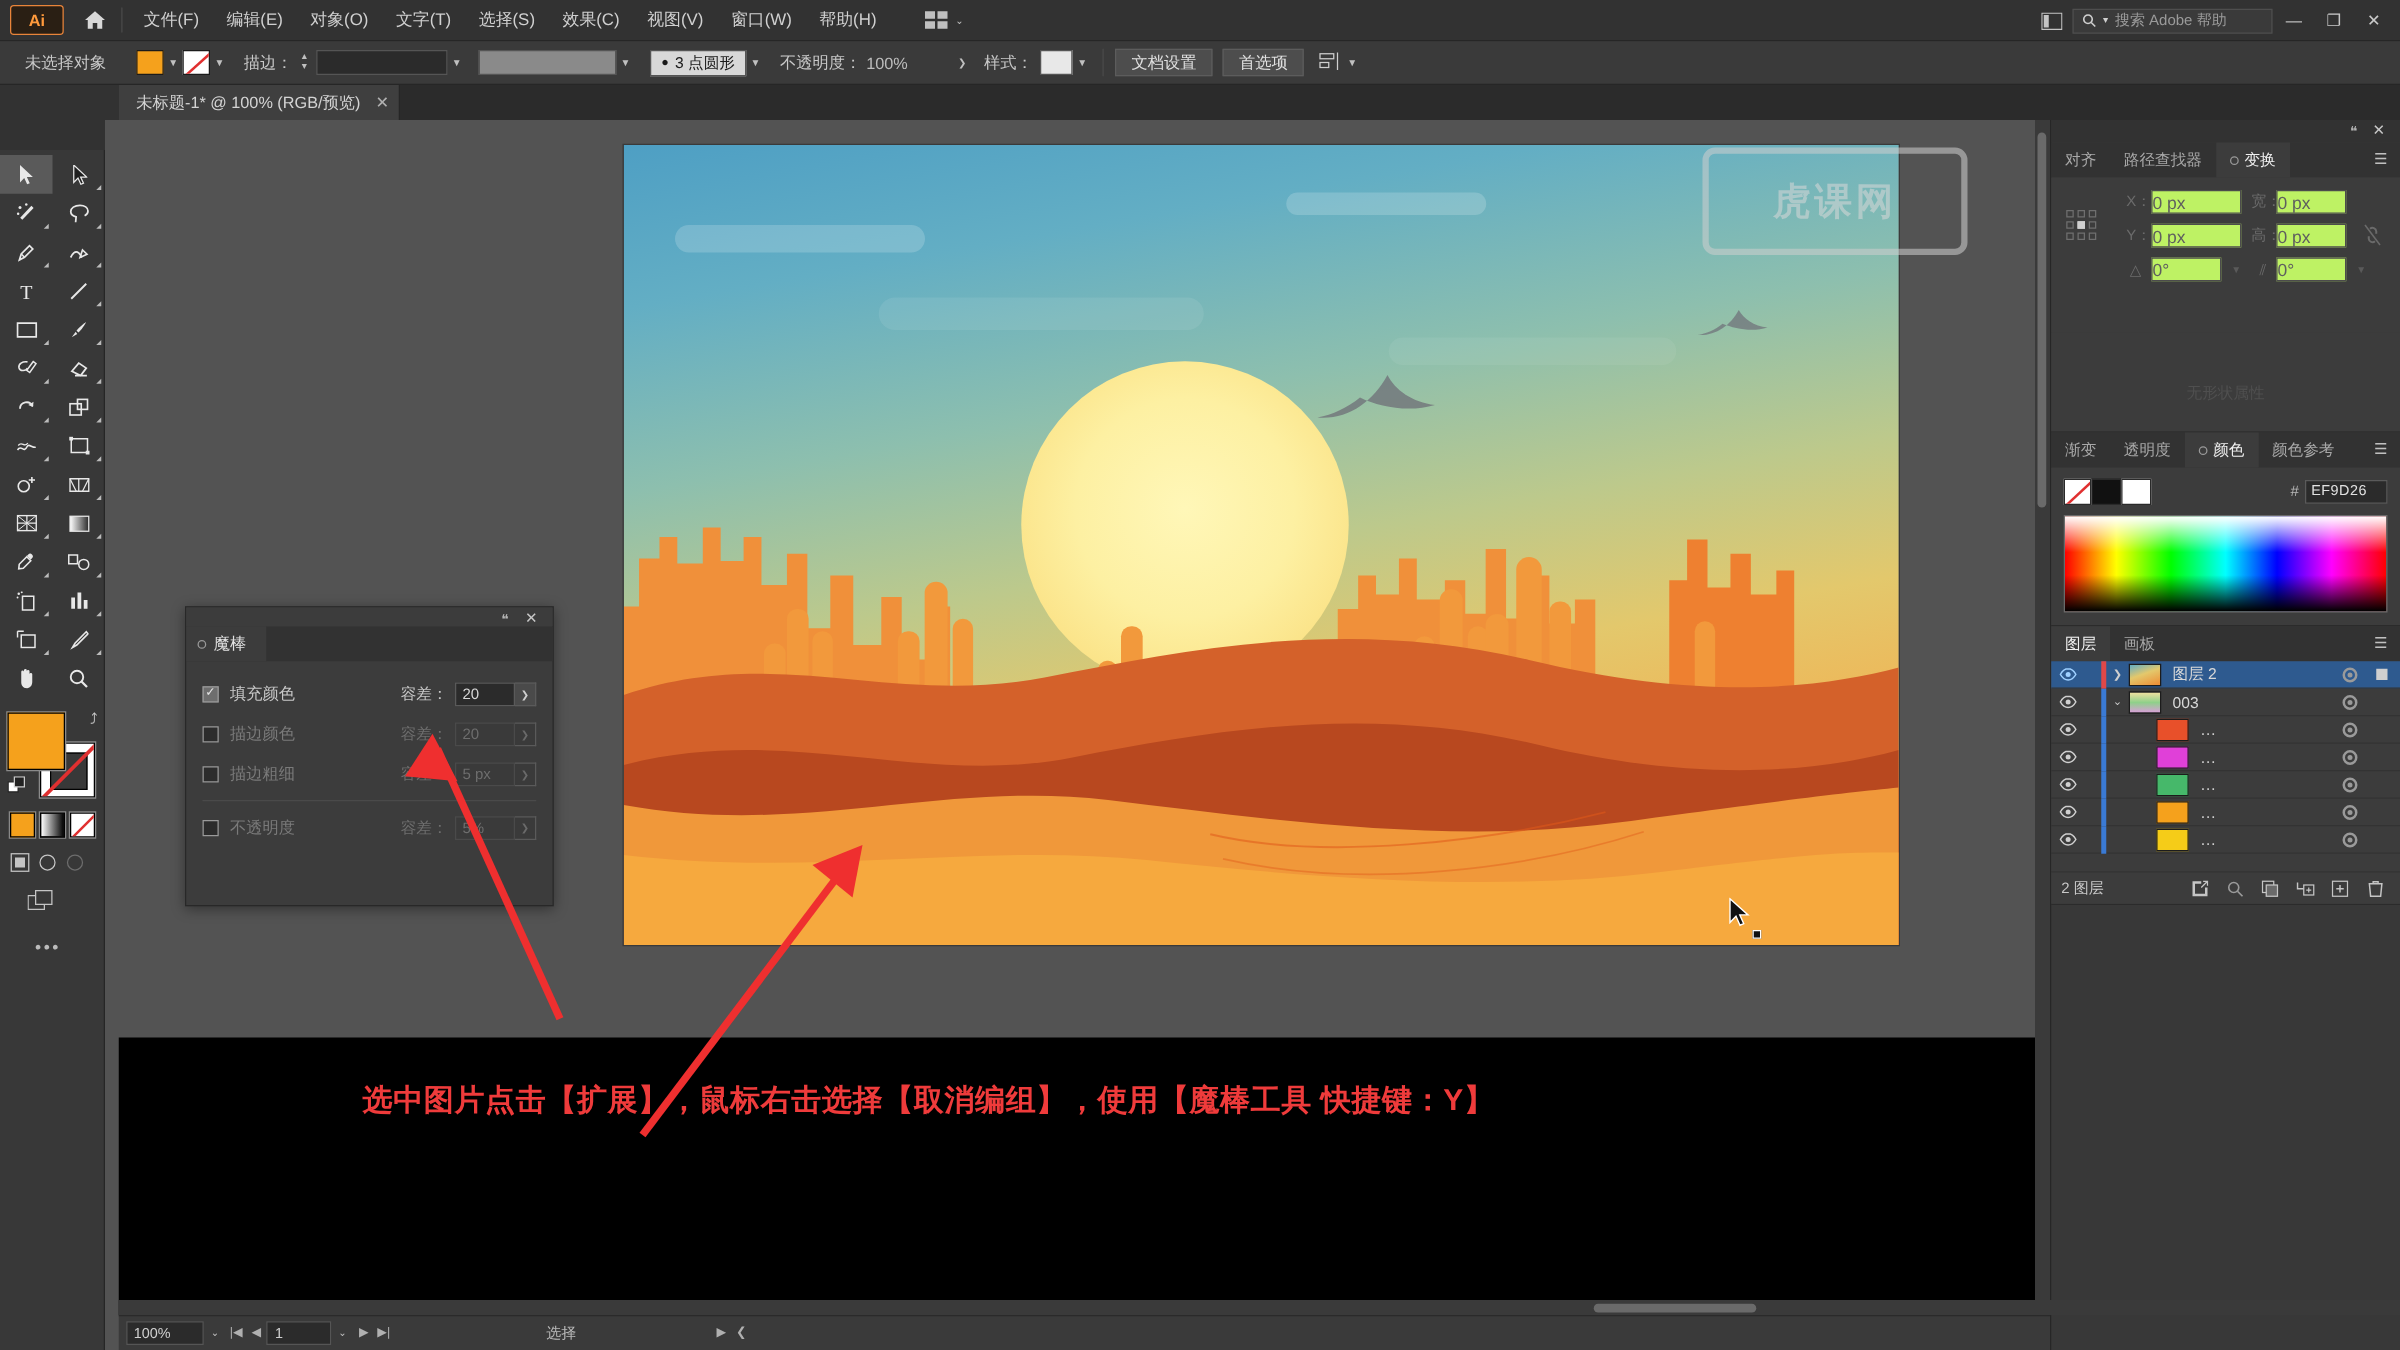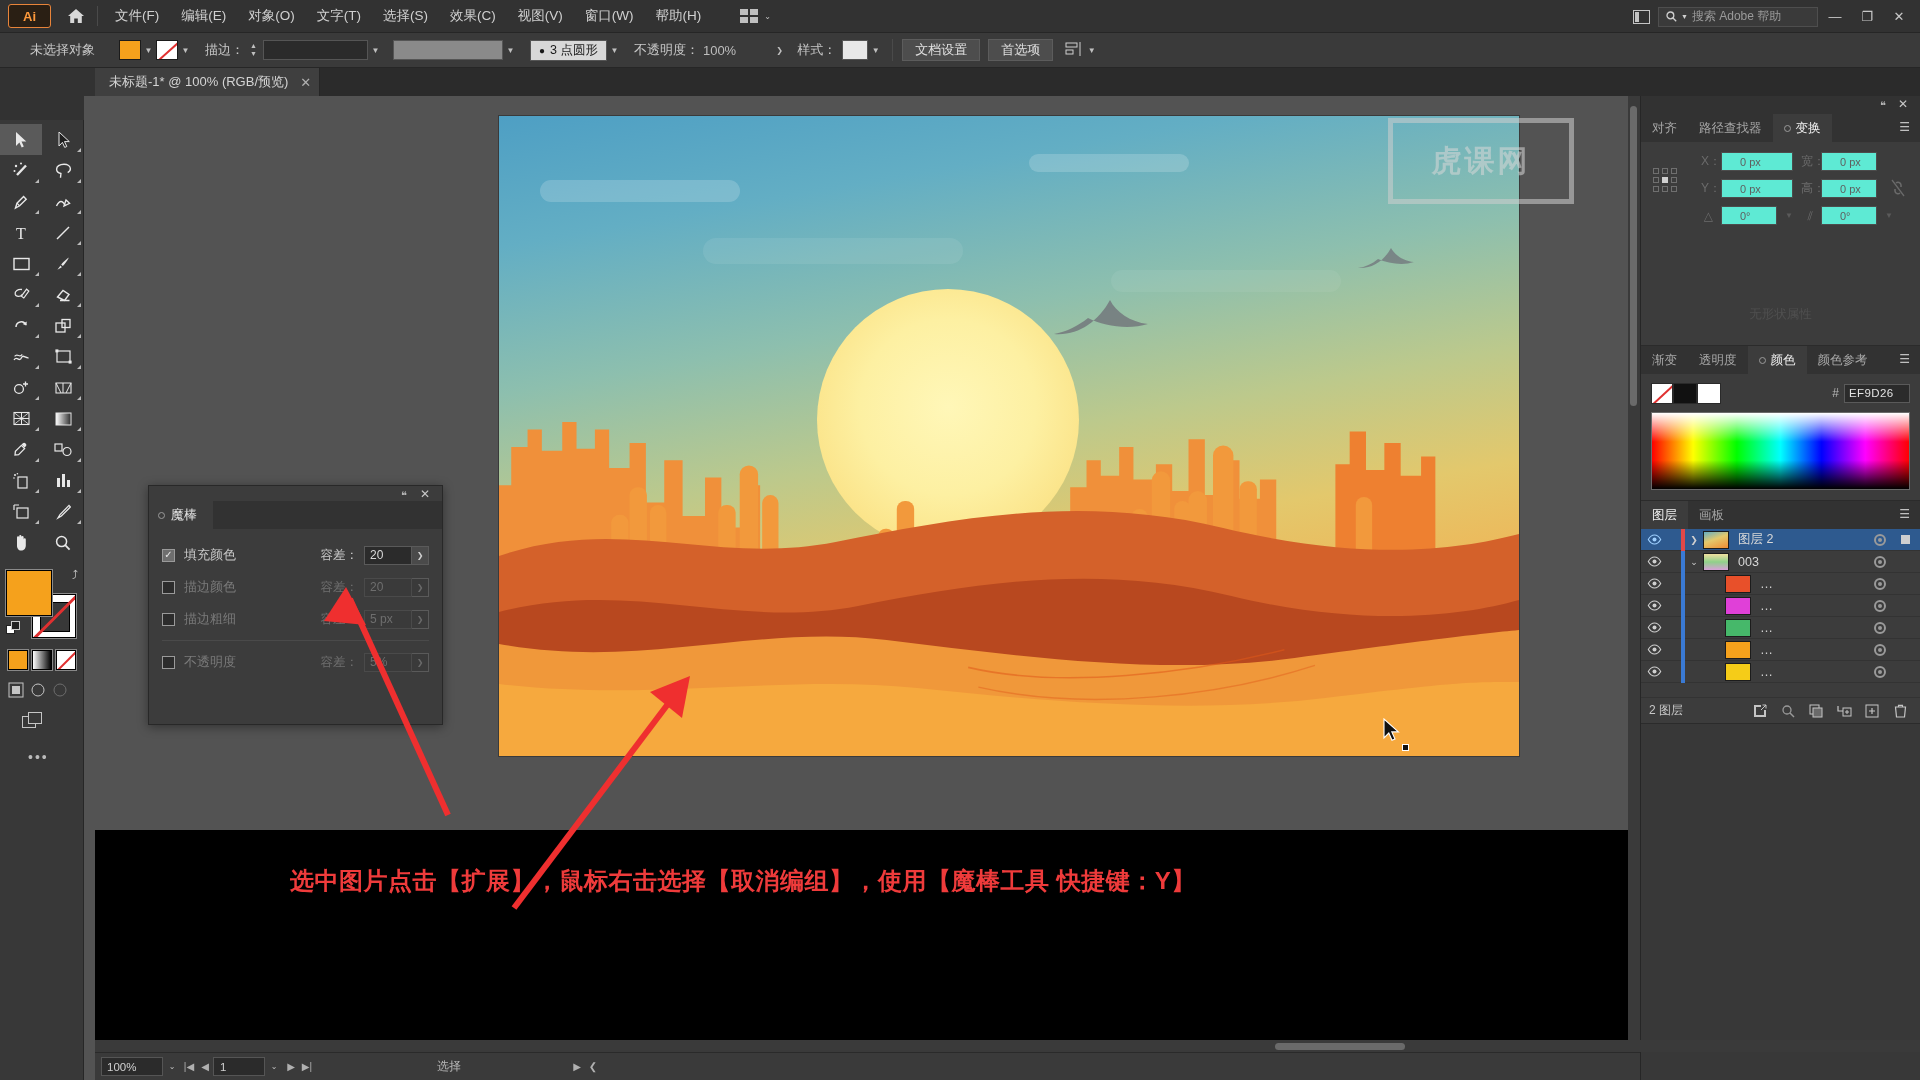--- a/index.html
+++ b/index.html
@@ -46,21 +46,21 @@
     height:20px; padding:0 7px; min-width:160px;
     font-size:12px; color:#9a9a9a;
   }
   .winbtn { width:30px;height:24px;display:flex;align-items:center;justify-content:center;color:#c8c8c8;font-size:13px; }
   .panel-toggle-icon { width:22px;height:18px;display:flex;align-items:center;justify-content:center;margin-right:4px; }
 
   
   .controlbar {
     position:absolute; top:33px; left:0; width:1920px; height:35px;
     background:#3a3a3a; border-bottom:1px solid #262626;
-    display:flex; align-items:center; padding-left:30px; gap:0;
+    display:flex; align-items:center; padding-left:20px; gap:0;
   }
   .cb-label { font-size:13px; color:#c8c8c8; white-space:nowrap; }
   .swatch-fill {
     width:22px;height:20px;background:#f5a11c;border:1px solid #1b1b1b; margin-left:24px;
   }
   .swatch-stroke {
     width:22px;height:20px;background:#ffffff;border:1px solid #1b1b1b;
     position:relative; overflow:hidden;
   }
   .swatch-stroke:after {
@@ -230,22 +230,22 @@
 
   
   .xf-body { padding:10px 12px 14px; position:relative; height:124px; }
   .ref-grid { position:absolute; left:12px; top:26px; display:grid; grid-template-columns:repeat(3,6px); grid-template-rows:repeat(3,6px); gap:3px; }
   .ref-grid i { width:6px;height:6px;border:1px solid #6f6f6f; display:block; }
   .ref-grid i.on { background:#cfcfcf; border-color:#cfcfcf; }
   .xf-fields { margin-left:48px; }
   .xf-line { display:flex; align-items:center; gap:8px; margin-bottom:8px; }
   .xf-lab { width:12px; font-size:12px; color:#6b6b6b; text-align:right;}
   .xf-inp {
-    width:72px;height:19px;background:#5eead4;border:1px solid #4c4c4c;
-    font-size:11px;color:#5f5f5f;display:flex;align-items:center;padding-left:18px;
+    width:72px;height:19px;background:#bef264;border:1px solid #4c4c4c;
+    font-size:14px;color:#5f5f5f;display:flex;align-items:center;padding-left:0;
   }
   .xf-inp.sm { width:56px; }
   .xf-caret { color:#5a5a5a;font-size:8px; }
   .link-icon { position:absolute; right:14px; top:36px; color:#6a6a6a; font-size:16px;}
   .noprops { text-align:center; color:#4f4f4f; font-size:12.5px; padding:40px 0 22px;}
   .appear-rows { padding:0 12px 10px; }
   .appear-row { display:flex;align-items:center;gap:8px;color:#5a5a5a;font-size:12px;height:20px;}
   .mini-chk { width:11px;height:11px;border:1px solid #565656; }
 
   
@@ -323,22 +323,22 @@
     display:flex;align-items:center;justify-content:center;
     font-size:12px;color:#b8b8b8;
   }
   .hscroll-track { position:absolute; right:0; bottom:28px; left:95px; height:12px; background:#3a3a3a;}
   .hscroll-thumb { position:absolute; left:1180px; top:3px; width:130px;height:7px;background:#6a6a6a;border-radius:4px; }
   .vscroll-track { position:absolute; right:280px; top:96px; bottom:40px; width:12px; background:#3a3a3a; }
   .vscroll-thumb { position:absolute; left:2px; top:10px; width:7px; height:300px; background:#6a6a6a; border-radius:4px;}
 
   
   .watermark {
-    position:absolute; right:66px; top:22px; width:186px;height:86px; opacity:.55;
-    border:5px solid #cfcfcf; border-radius:0;
+    position:absolute; right:66px; top:22px; width:212px;height:86px; opacity:.55;
+    border:5px solid #cfcfcf; border-radius:10px;
     display:flex;align-items:center;justify-content:center;
     color:#d8d8d8; font-size:30px; font-weight:bold; letter-spacing:3px;
     z-index:60; pointer-events:none;
   }
   .arrow-red { position:absolute; z-index:35; }
 </style>
 </head>
 <body>
 
 <div class="app">

